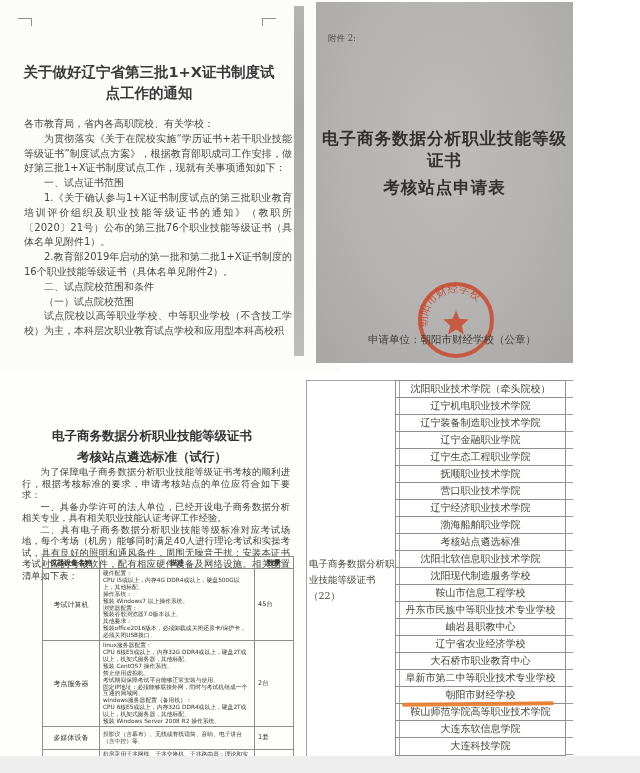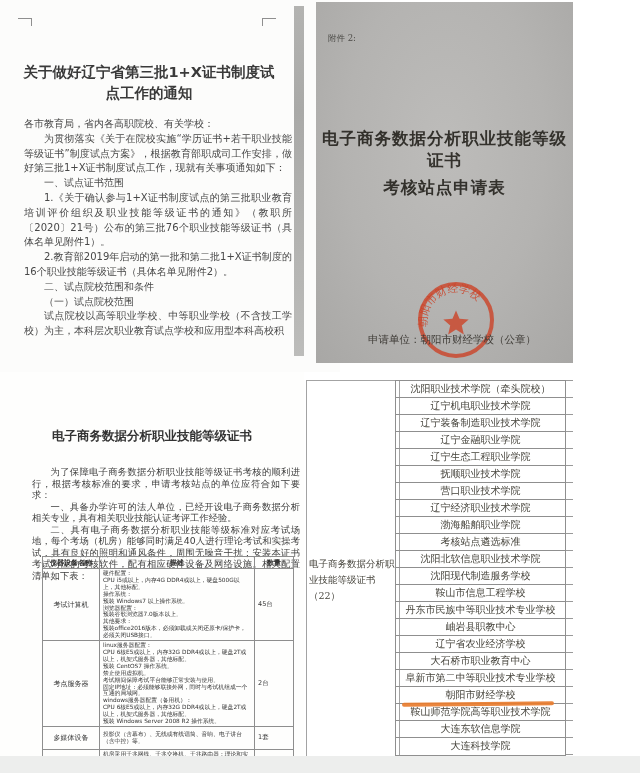--- a/index.html
+++ b/index.html
@@ -30,21 +30,21 @@
   .tr-t1{top:126px;}
   .tr-t2{top:175px;}
   .stamp{position:absolute;left:100px;top:278px;width:80px;height:80px;}
   .applicant{position:absolute;left:52px;top:331px;font-size:10.5px;color:#3e3b36;}
   
   .bl{position:absolute;left:0;top:372px;width:304px;height:384px;background:#fefefd;overflow:hidden;}
   .bl-title{position:absolute;left:0;width:100%;text-align:center;font-weight:bold;
     font-size:12.5px;color:#333;}
   .bl-t1{top:56px;}
   .bl-t2{top:77px;}
-  .bl-body{position:absolute;left:32px;top:94px;width:268px;font-size:9.3px;
+  .bl-body{position:absolute;left:22px;top:94px;width:268px;font-size:9.3px;
     line-height:11.5px;color:#3d3d3d;text-align:justify;}
   .bl-body p{margin:0;text-indent:2em;}
   .bl-table{position:absolute;left:42px;top:184px;width:251px;border-collapse:collapse;
     color:#333;table-layout:fixed;}
   .bl-table td,.bl-table th{border:1px solid #8e8e8e;padding:1px 3px;vertical-align:middle;
     overflow:hidden;}
   .bl-table th{font-size:7px;font-weight:bold;text-align:center;height:11px;padding:0;}
   .cell-name{font-size:7px;text-align:center;margin-top:24px;}
   .cell-desc{font-size:5.8px;line-height:6.9px;white-space:pre-line;text-align:left;
     vertical-align:top;}
@@ -96,20 +96,21 @@
     <text font-size="13.5" fill="#cc4227" opacity="0.85" font-family="DejaVu Serif,serif">
       <textPath href="#sealArc" startOffset="4%">朝阳市财经学校</textPath>
     </text>
     <polygon opacity="0.8" points="50,38 54.4,48.5 65.8,49.4 57.2,56.9 59.8,68 50,62 40.2,68 42.8,56.9 34.2,49.4 45.6,48.5" fill="#cc4227"></polygon>
   </svg>
   <div class="applicant">申请单位：朝阳市财经学校（公章）</div>
 </div>
 
 <div class="bl">
   <div class="bl-title bl-t1">电子商务数据分析职业技能等级证书</div>
+  <div class="bl-title bl-t2">考核站点遴选标准（试行）</div>
   <div class="bl-body">
     <p>为了保障电子商务数据分析职业技能等级证书考核的顺利进行，根据考核标准的要求，申请考核站点的单位应符合如下要求：</p>
     <p>一、具备办学许可的法人单位，已经开设电子商务数据分析相关专业，具有相关职业技能认证考评工作经验。</p>
     <p>二、具有电子商务数据分析职业技能等级标准对应考试场地，每个考场（机房）能够同时满足40人进行理论考试和实操考试，具有良好的照明和通风条件，周围无噪音干扰；安装本证书考试对应的考核软件，配有相应硬件设备及网络设施。相关配置清单如下表：</p>
   </div>
   <table class="bl-table">
     <colgroup>
         <col style="width:57px">
         <col style="width:155px">
         <col style="width:39px">

